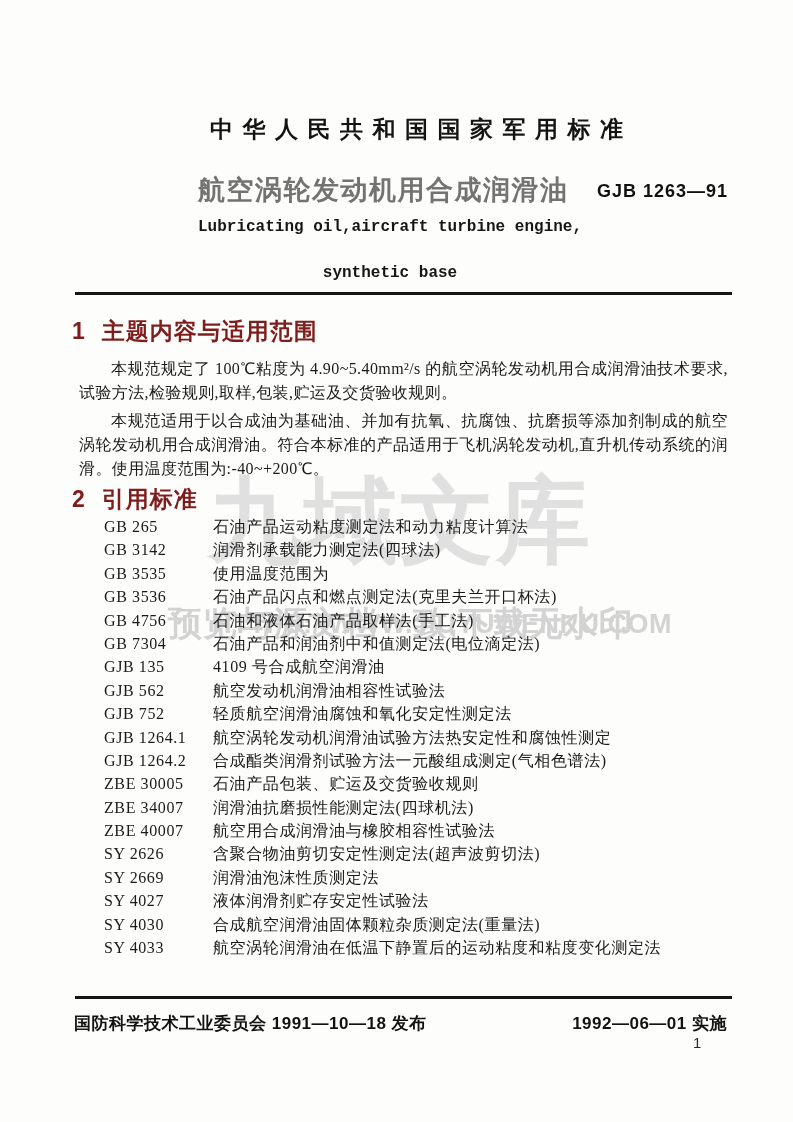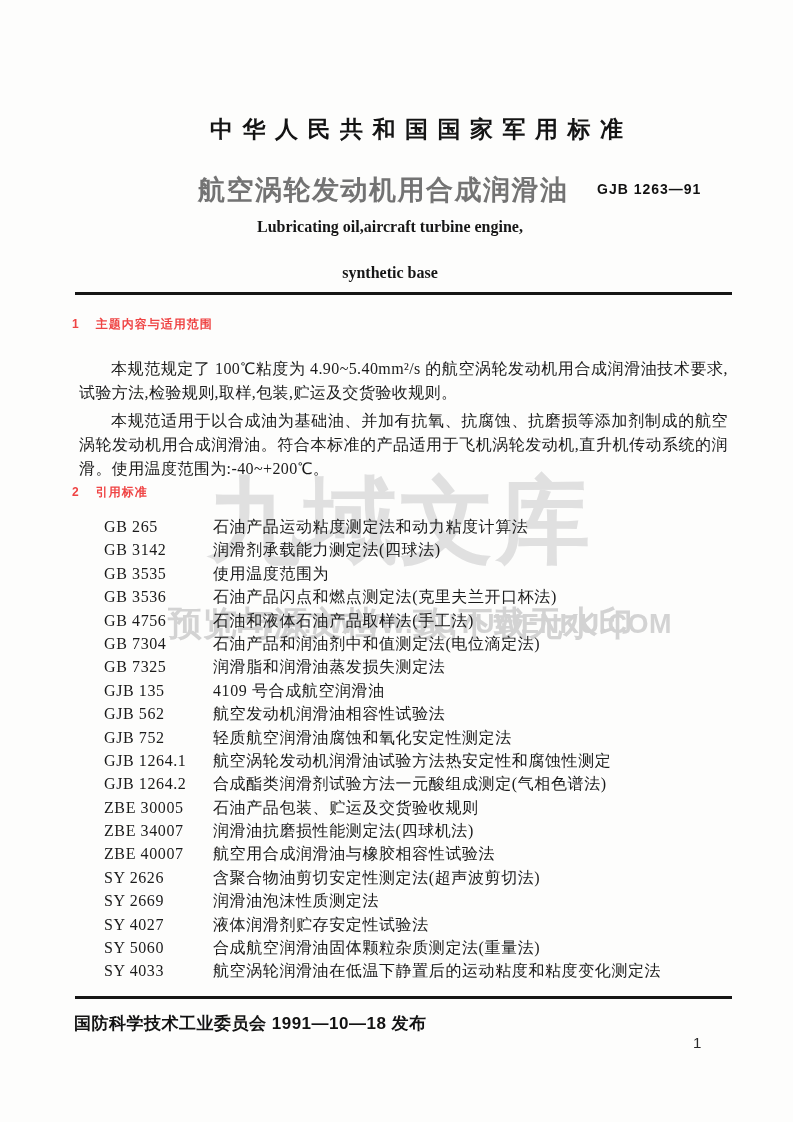--- a/index.html
+++ b/index.html
@@ -20,38 +20,38 @@
     font-size: 23px; font-weight: bold; letter-spacing: 9.5px;
     white-space: nowrap; color: #141414; margin-left: 48px;
   }
   .doc-title {
     position: absolute; left: 198px; top: 172px;
     font-size: 27px; font-weight: bold; letter-spacing: 1.5px;
     white-space: nowrap; color: #737373;
   }
   .doc-number {
     position: absolute; left: 597px; top: 181px;
-    font-size: 14px; font-weight: bold; letter-spacing: 1px;
+    font-size: 18px; font-weight: bold; letter-spacing: 1px;
     white-space: nowrap; color: #111;
   }
   .en-sub {
     position: absolute; left: 75px; width: 630px; text-align: center;
-    font-family: Liberation Serif, serif;
+    font-family: Liberation Mono, monospace;
     font-size: 16px; font-weight: bold; color: #161616;
   }
   .en-sub.line1 { top: 218px; }
   .en-sub.line2 { top: 244px; margin-top: 20px; }
 
   .rule { position: absolute; left: 75px; width: 657px; height: 3px; background: #161616; }
   .rule.top { top: 292px; }
   .rule.bottom { top: 996px; }
 
   .sec-heading {
     position: absolute; left: 72px;
-    font-size: 12px; font-weight: bold; color: #ef4444;
+    font-size: 23px; font-weight: bold; color: #7f1d1d;
     letter-spacing: 1px; white-space: nowrap;
   }
   .sec-heading.h1 { top: 316px; }
   .sec-heading.h2 { top: 484px; }
   .sec-heading .num { margin-right: 16px; }
 
   .body-text {
     position: absolute; left: 75px; top: 353px; width: 657px;
     font-family: "Liberation Serif", serif;
     font-size: 16px; line-height: 24px; letter-spacing: 0.4px;
@@ -155,24 +155,20 @@
       </div>
       <div class="ref-row">
         <span class="ref-code">GB 4756</span>
         <span class="ref-title">石油和液体石油产品取样法(手工法)</span>
       </div>
       <div class="ref-row">
         <span class="ref-code">GB 7304</span>
         <span class="ref-title">石油产品和润油剂中和值测定法(电位滴定法)</span>
       </div>
       <div class="ref-row">
-        <span class="ref-code">GB 7325</span>
-        <span class="ref-title">润滑脂和润滑油蒸发损失测定法</span>
-      </div>
-      <div class="ref-row">
         <span class="ref-code">GJB 135</span>
         <span class="ref-title">4109 号合成航空润滑油</span>
       </div>
       <div class="ref-row">
         <span class="ref-code">GJB 562</span>
         <span class="ref-title">航空发动机润滑油相容性试验法</span>
       </div>
       <div class="ref-row">
         <span class="ref-code">GJB 752</span>
         <span class="ref-title">轻质航空润滑油腐蚀和氧化安定性测定法</span>
@@ -203,28 +199,29 @@
       </div>
       <div class="ref-row">
         <span class="ref-code">SY 2669</span>
         <span class="ref-title">润滑油泡沫性质测定法</span>
       </div>
       <div class="ref-row">
         <span class="ref-code">SY 4027</span>
         <span class="ref-title">液体润滑剂贮存安定性试验法</span>
       </div>
       <div class="ref-row">
-        <span class="ref-code">SY 5060</span>
+        <span class="ref-code">SY 4030</span>
         <span class="ref-title">合成航空润滑油固体颗粒杂质测定法(重量法)</span>
       </div>
       <div class="ref-row">
         <span class="ref-code">SY 4033</span>
         <span class="ref-title">航空涡轮润滑油在低温下静置后的运动粘度和粘度变化测定法</span>
       </div>
     </div>
 
     <div class="rule bottom"></div>
 
     <div class="footer-issued">国防科学技术工业委员会 1991—10—18 发布</div>
+    <div class="footer-effective">1992—06—01 实施</div>
     <div class="page-number">1</div>
 
   </div>
 </div>
 
 </body></html>

